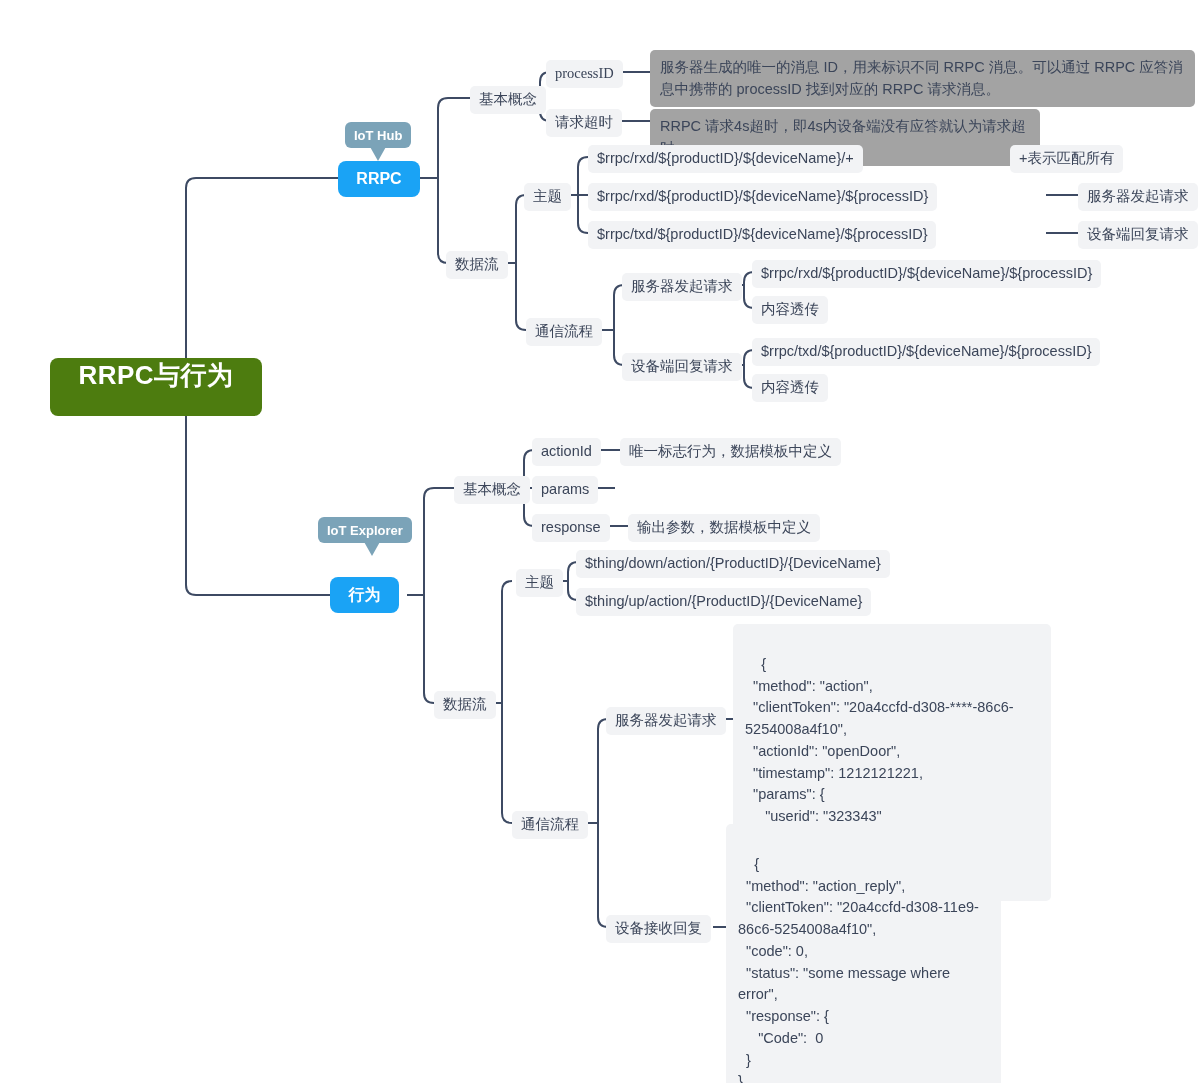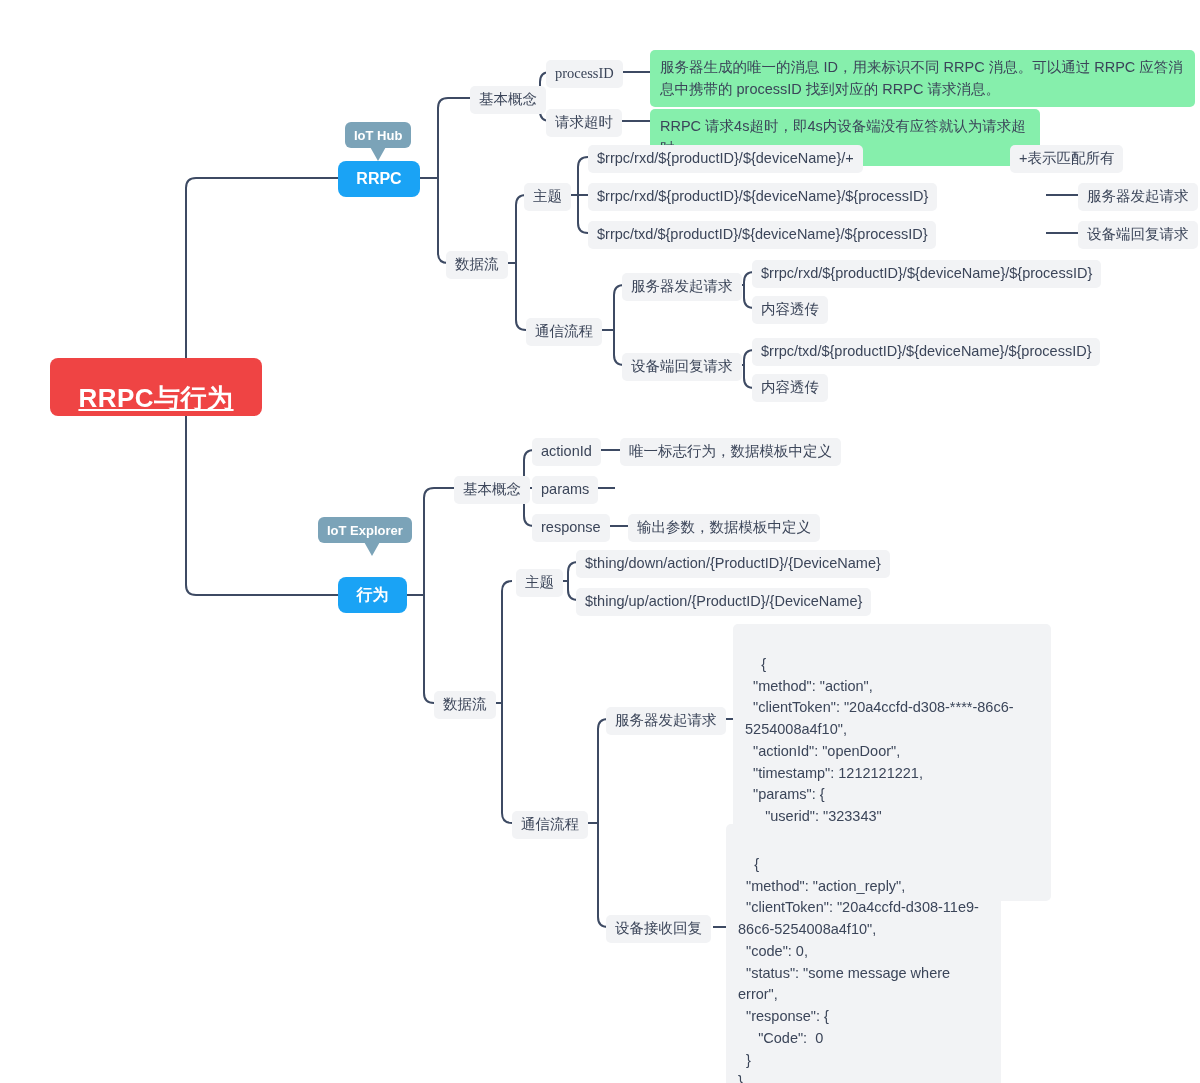--- a/index.html
+++ b/index.html
@@ -15,26 +15,25 @@
 
   
   #links{position:absolute;left:0;top:0;width:1200px;height:1083px;}
   #links path,#links line{fill:none;stroke:#3d4a63;stroke-width:2;}
 
   
   .node{position:absolute;box-sizing:border-box;white-space:nowrap;}
 
   
   .root{
-    background:#ef4444;color:#ffffff;
+    background:#4d7c0f;color:#ffffff;
     font-size:26px;font-weight:bold;
     border-radius:8px;
-    display:flex;align-items:flex-end;justify-content:center;
+    display:flex;align-items:flex-start;justify-content:center;
     letter-spacing:.5px;
-    text-decoration:underline;
   }
   
   .branch{
     background:#1aa3f5;color:#ffffff;
     font-size:16px;font-weight:bold;
     border-radius:8px;
     display:flex;align-items:center;justify-content:center;
   }
   
   .tag{
@@ -54,21 +53,21 @@
   .pill{
     background:#f2f3f5;color:#3b4559;
     border-radius:5px;
     font-size:14.5px;
     display:flex;align-items:center;
     padding:4px 9px;
     line-height:1.35;
   }
   
   .para{
-    background:#86efac;color:#3b4559;
+    background:#a3a3a3;color:#3b4559;
     border-radius:5px;
     font-size:14.5px;
     padding:6px 10px;
     white-space:normal;
     line-height:1.55;
     box-sizing:border-box;
   }
   
   .code{
     background:#f2f3f5;color:#3b4559;
@@ -239,21 +238,21 @@
   </div>
   <div class="node pill" style="left:752px;top:374px;">
     <span>内容透传</span>
   </div>
 
   <div class="node tag" style="left:318px;top:517px;">
     <span>IoT Explorer</span>
   </div>
   <div class="tag-arrow" style="left:363px;top:540px;"></div>
 
-  <div class="node branch" style="left:338px;top:577px;width:69px;height:36px;">
+  <div class="node branch" style="left:330px;top:577px;width:69px;height:36px;">
     <span>行为</span>
   </div>
 
   <div class="node pill" style="left:454px;top:476px;">
     <span>基本概念</span>
   </div>
 
   <div class="node pill" style="left:532px;top:438px;">
     <span>actionId</span>
   </div>

